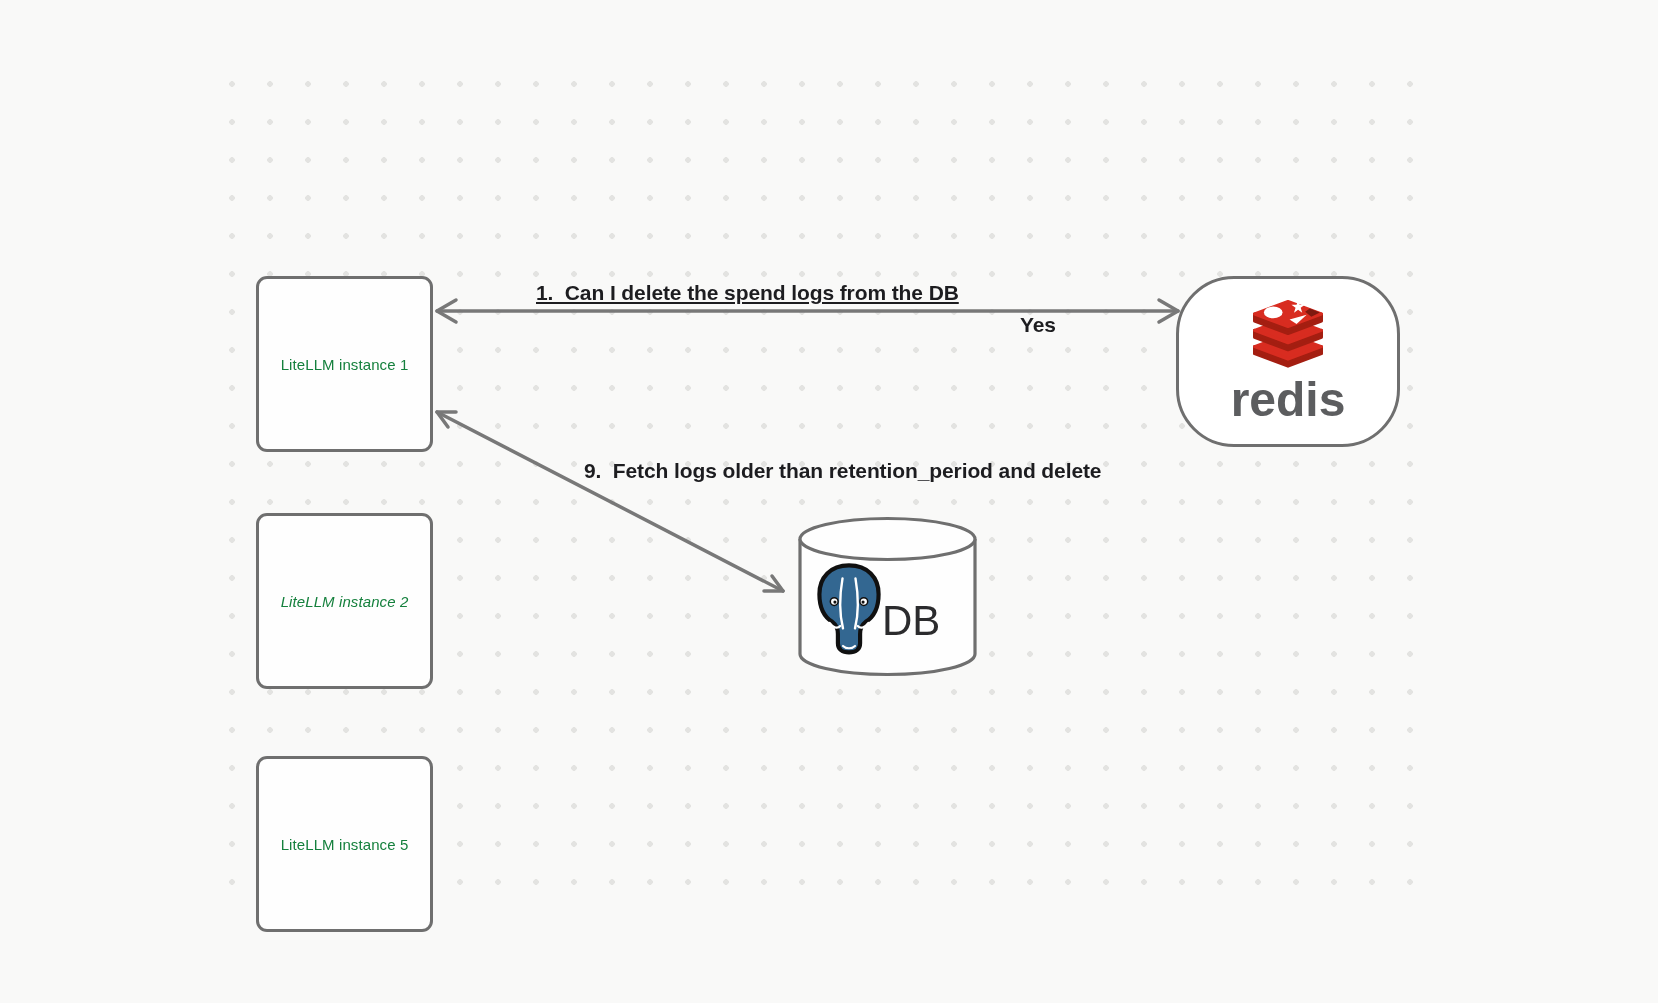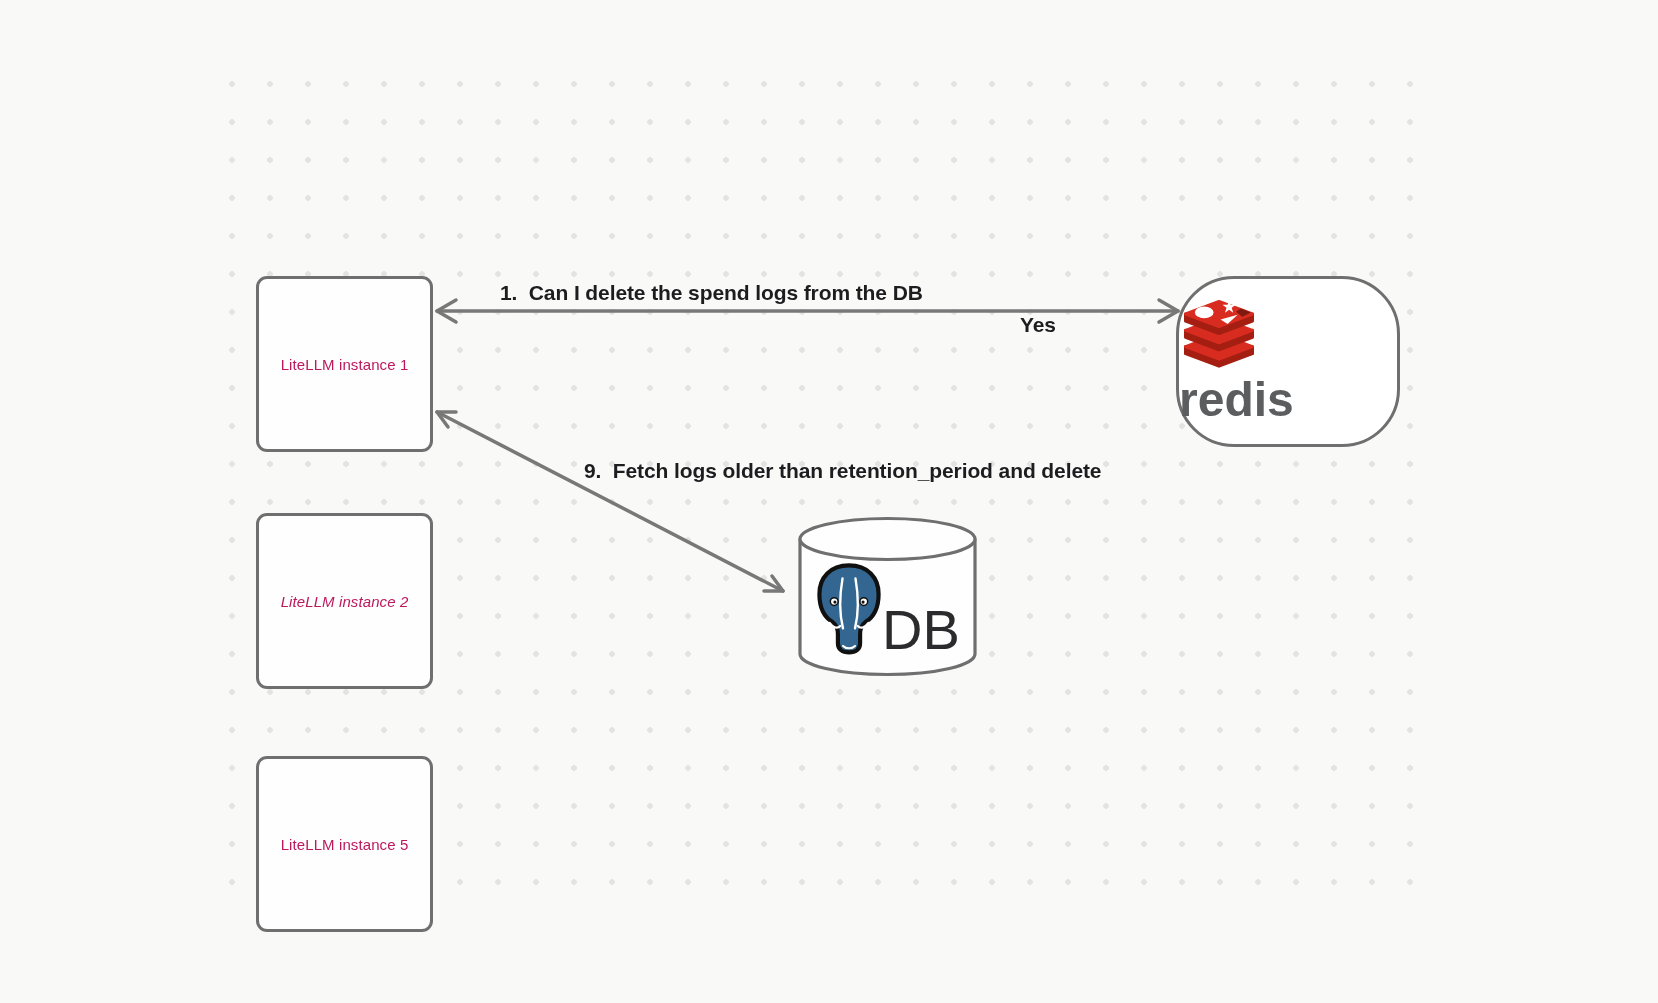--- a/index.html
+++ b/index.html
@@ -20,34 +20,34 @@
   .node-box {
     position: absolute;
     width: 171px; height: 170px;
     background: #fefefe;
     border: 3px solid #6f6f6f;
     border-radius: 11px;
     display: flex; align-items: center; justify-content: center;
   }
   .node-box .box-label {
     font-size: 15px;
-    color: #be185d;
+    color: #15803d;
     letter-spacing: 0.1px;
   }
   #box-1 { left: 256px; top: 276px; }
   #box-2 { left: 256px; top: 513px; font-style: italic; }
   #box-3 { left: 256px; top: 756px; }
   .redis-node {
     position: absolute;
     left: 1176px; top: 276px;
     width: 218px; height: 165px;
     background: #ffffff;
     border: 3px solid #6f6f6f;
     border-radius: 58px;
-    display: flex; flex-direction: column; align-items: flex-start; justify-content: center;
+    display: flex; flex-direction: column; align-items: center; justify-content: center;
   }
   .redis-wordmark {
     font-size: 48px;
     font-weight: 700;
     color: #5c5d5f;
     line-height: 1;
     margin-top: 2px;
     letter-spacing: 0px;
   }
   .arrow-layer {
@@ -55,29 +55,29 @@
     width: 1658px; height: 1003px;
   }
   .edge-label {
     position: absolute;
     font-size: 21px;
     font-weight: 700;
     color: #1d1d20;
     white-space: pre;
     letter-spacing: -0.1px;
   }
-  #label-step1 { left: 500px; top: 281px; }
+  #label-step1 { left: 536px; top: 281px; text-decoration: underline; }
   #label-step1-answer { left: 1020px; top: 265px; margin-top: 48px; }
   #label-step2 { left: 584px; top: 459px; }
   .db-cylinder { position: absolute; left: 796px; top: 516px; }
   .pg-logo { position: absolute; left: 812px; top: 560px; }
   .db-label {
     position: absolute;
     left: 882px; top: 597px;
-    font-size: 56px;
+    font-size: 42px;
     font-weight: 400;
     color: #2b2b2d;
     letter-spacing: 0px;
   }
 </style>
 </head>
 <body>
 
 <div class="dot-grid"></div>
 

